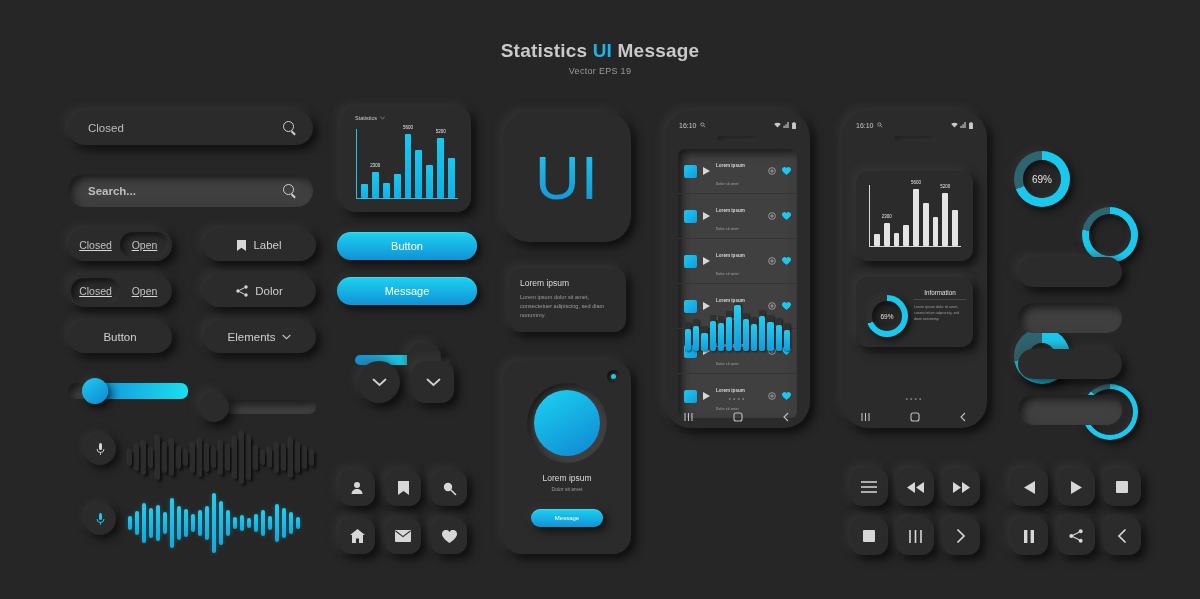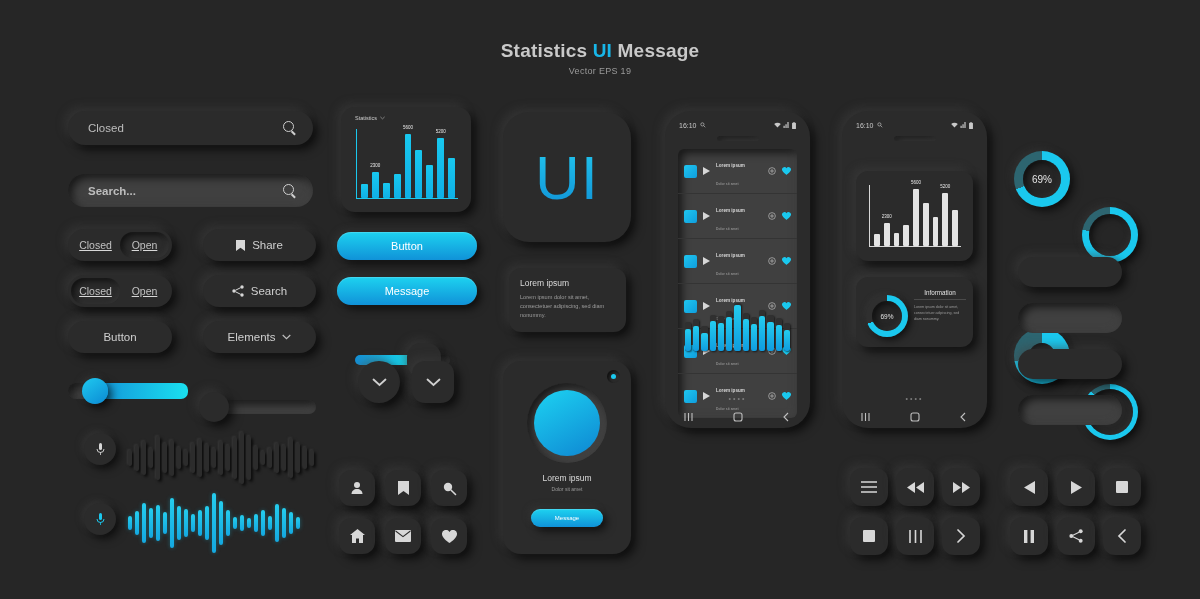--- a/index.html
+++ b/index.html
@@ -105,31 +105,31 @@
 
   <div class="abs raised seg" style="left:68px; top:275px; width:104px;">
     <div class="opt on">Closed</div>
     <div class="opt">Open</div>
   </div>
 
   <div class="abs raised pill" style="left:203px; top:229px; width:113px;">
     <svg width="9" height="11" viewBox="0 0 9 11">
         <path class="ico" d="M0 0h9v11L4.5 7.8 0 11z"></path>
       </svg>
-    <span>Share</span>
+    <span>Label</span>
   </div>
 
   <div class="abs raised pill" style="left:203px; top:275px; width:113px;">
     <svg width="12" height="12" viewBox="0 0 12 12">
       <circle class="ico" cx="10" cy="2" r="1.7"></circle>
         <circle class="ico" cx="10" cy="10" r="1.7"></circle>
         <circle class="ico" cx="2" cy="6" r="1.7"></circle>
       <path stroke="#d7d7d7" stroke-width="1" d="M3.4 5.3L8.6 2.7M3.4 6.7l5.2 2.6"></path>
     </svg>
-    <span>Search</span>
+    <span>Dolor</span>
   </div>
 
   <div class="abs raised pill" style="left:68px; top:321px; width:104px;">
     <span>Button</span>
   </div>
 
   <div class="abs raised pill" style="left:203px; top:321px; width:113px;">
     <span>Elements</span>
     <svg width="9" height="6" viewBox="0 0 9 6">
         <path d="M.7 1L4.5 4.6 8.3 1" stroke="#bdbdbd" stroke-width="1.2" fill="none"></path>

